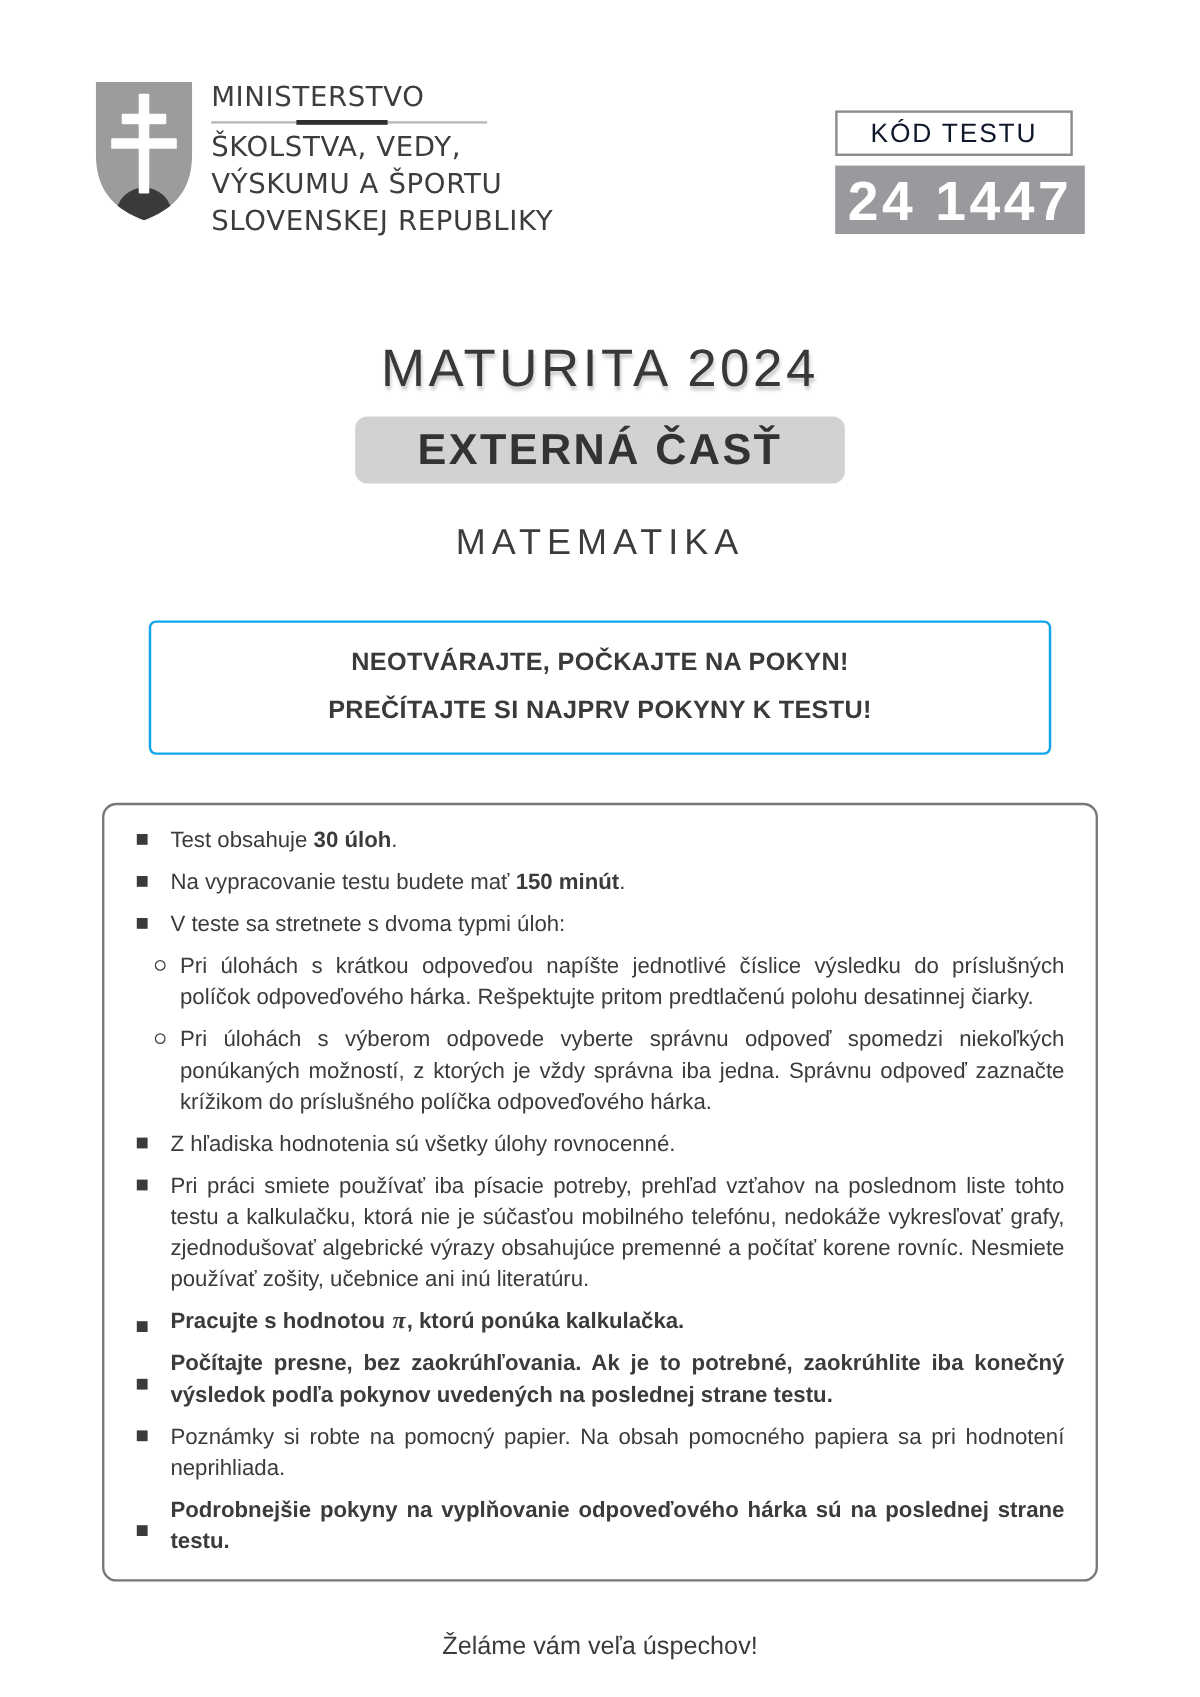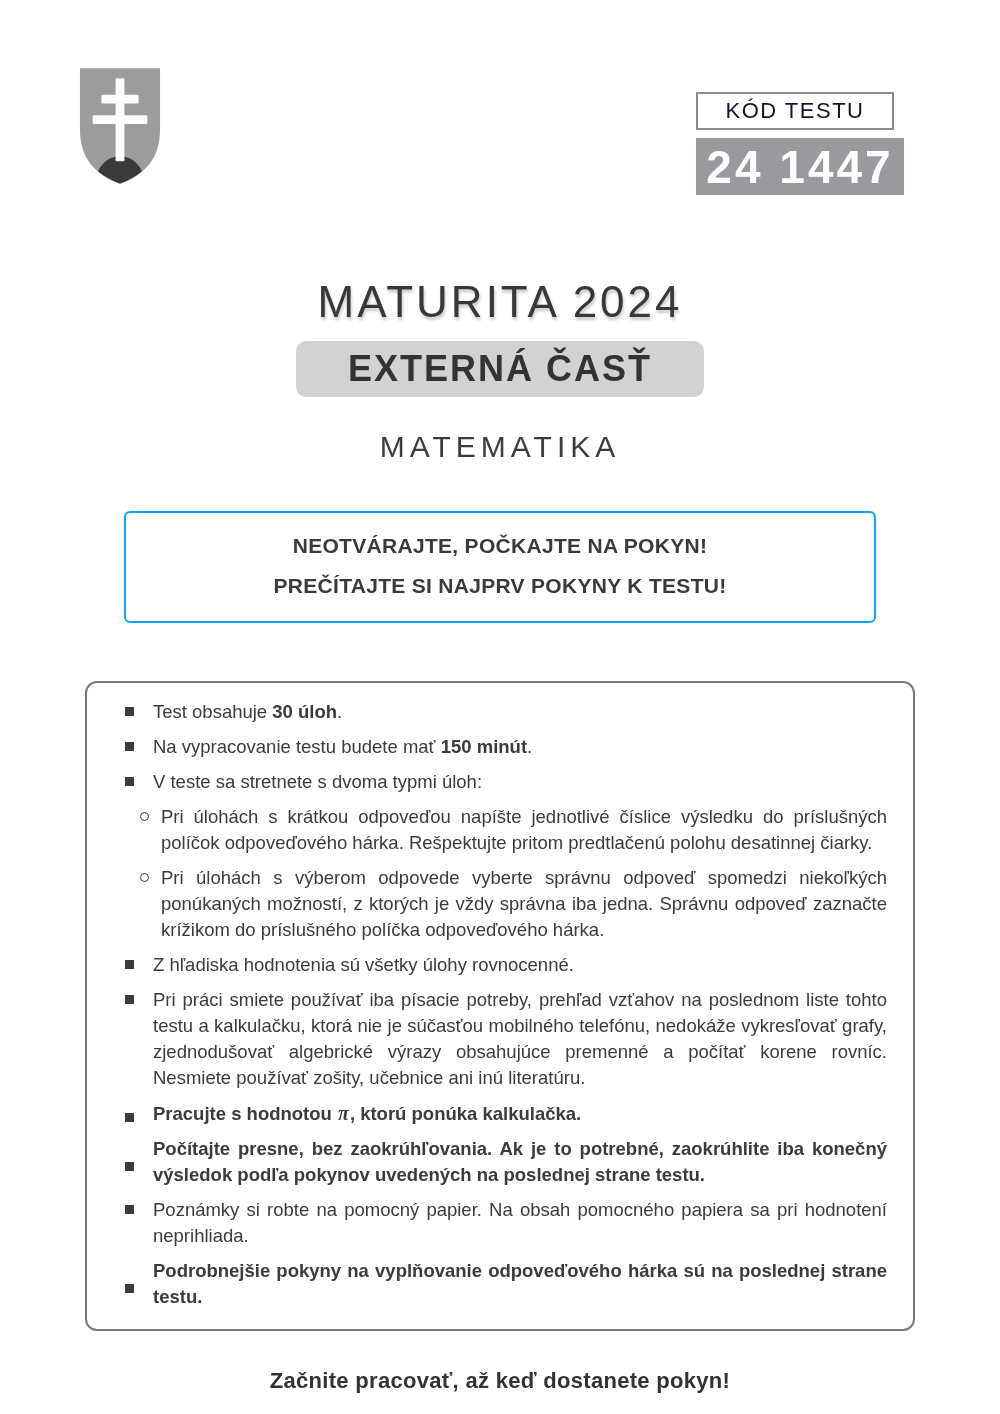--- a/index.html
+++ b/index.html
@@ -73,23 +73,23 @@
     padding:13px 10px 15px 10px;
     text-align:center;
   }
   .warning-line{
     font-size:21px;font-weight:bold;color:#3a3a3a;line-height:40px;letter-spacing:.3px;
   }
 
   
   .instructions-box{
     box-sizing:border-box;
-    width:830px;margin:58px auto 0 auto;
+    width:830px;margin:40px auto 0 auto;
     border:2px solid #787878;border-radius:12px;
-    padding:16px 26px 10px 25px;
+    padding:16px 26px 10px 14px;
   }
   .ins-list{list-style:none;margin:0;padding:0;}
   .ins-item{
     display:flex;align-items:flex-start;
     font-size:18.5px;line-height:26px;color:#3b3b3b;
     margin-bottom:9px;
   }
   .ins-item.bold{font-weight:bold;align-items:center;}
   .ins-item.lvl2{margin-left:28px;}
   .bullet{flex:none;}
@@ -133,20 +133,27 @@
           <circle cx="43" cy="116" r="24" fill="#3a3a3a"></circle>
           <circle cx="11" cy="124" r="18" fill="#3a3a3a"></circle>
           <circle cx="75" cy="124" r="18" fill="#3a3a3a"></circle>
         </g>
         <g fill="#ffffff">
           <rect x="38.5" y="12" width="9" height="85" rx="1"></rect>
           <rect x="24" y="29" width="38" height="9" rx="1"></rect>
           <rect x="15" y="50" width="56" height="9" rx="1"></rect>
         </g>
       </svg>
+      <div class="ministry">
+        <div>MINISTERSTVO</div>
+        <div class="ministry-rule"></div>
+        <div>ŠKOLSTVA, VEDY,</div>
+        <div>VÝSKUMU A ŠPORTU</div>
+        <div>SLOVENSKEJ REPUBLIKY</div>
+      </div>
     </div>
 
     <div class="code-block">
       <div class="code-label">KÓD TESTU</div>
       <div class="code-value">24 1447</div>
     </div>
   </div>
 
   <div class="title-block">
     <div class="main-title">MATURITA 2024</div>
@@ -203,15 +210,16 @@
           <span class="bullet sq"></span>
           <div class="txt"><span>Poznámky si robte na pomocný papier. Na obsah pomocného papiera sa pri hodnotení neprihliada.</span></div>
         </li>
         <li class="ins-item lvl1 bold">
           <span class="bullet sq"></span>
           <div class="txt"><span>Podrobnejšie pokyny na vyplňovanie odpoveďového hárka sú na poslednej strane testu.</span></div>
         </li>
       </ul>
   </div>
 
+  <div class="footer-wish">Želáme vám veľa úspechov!</div>
   <div class="footer-start">Začnite pracovať, až keď dostanete pokyn!</div>
 
 </div>
 
 </body></html>

